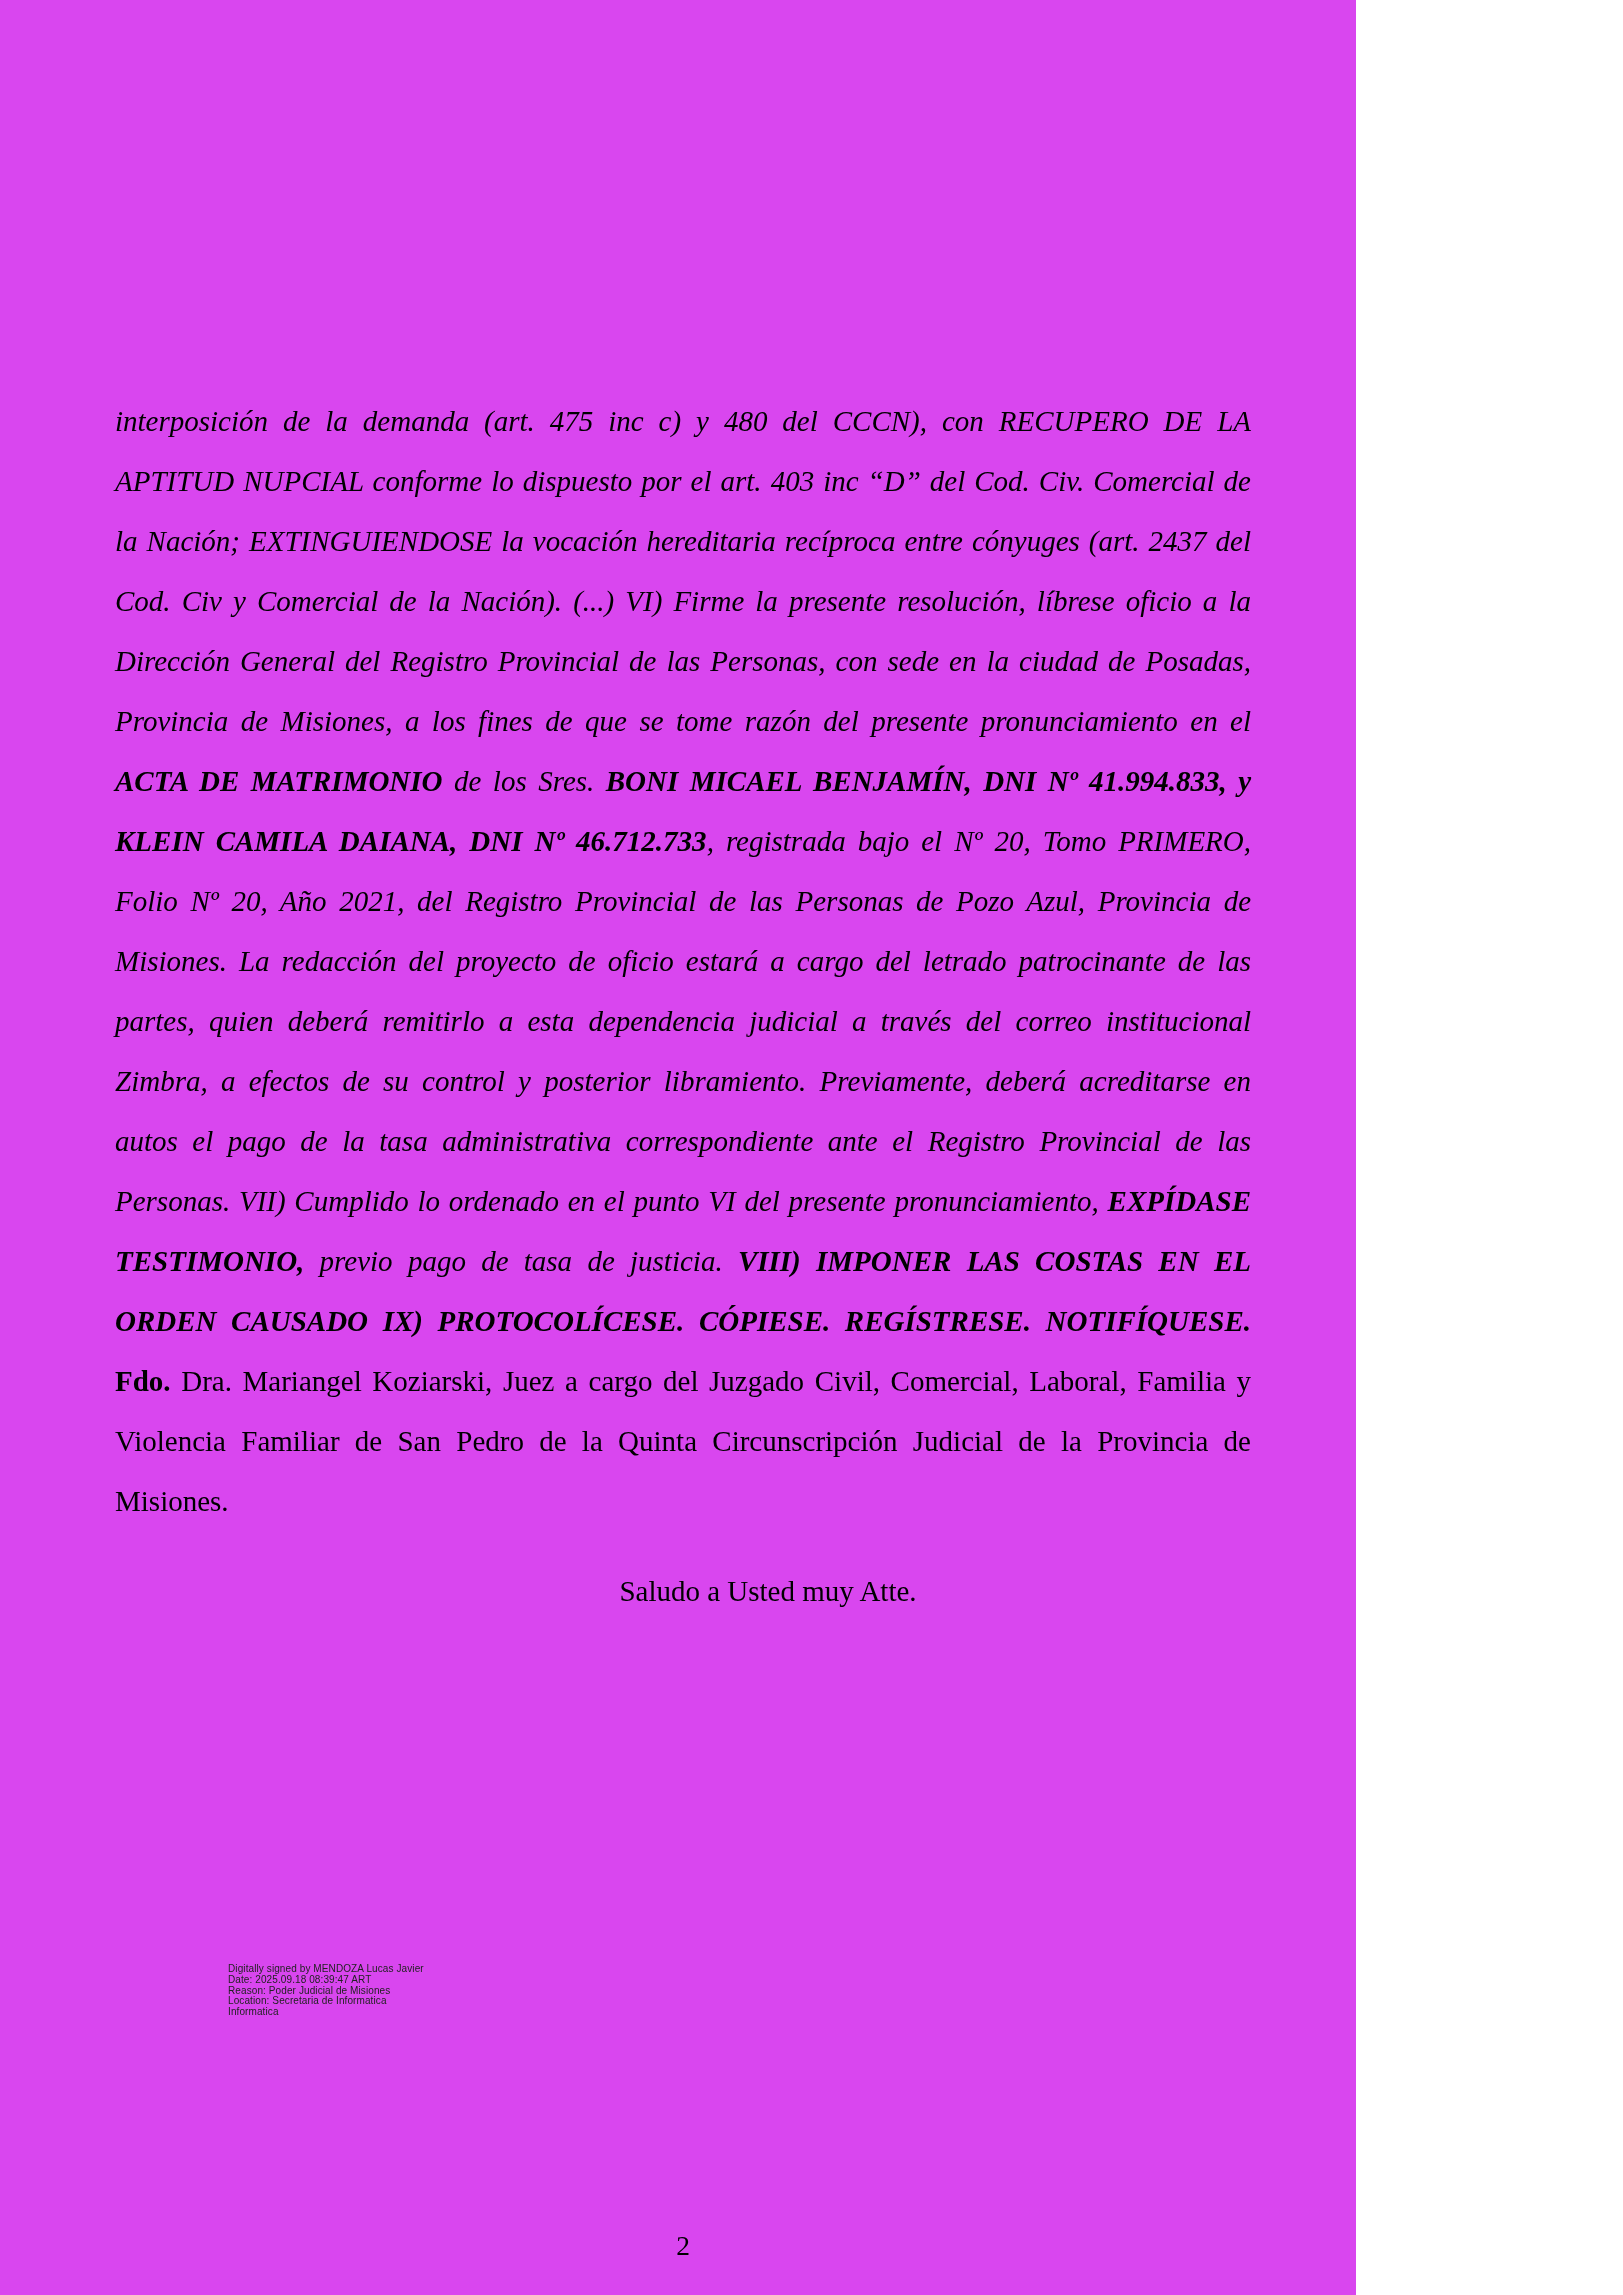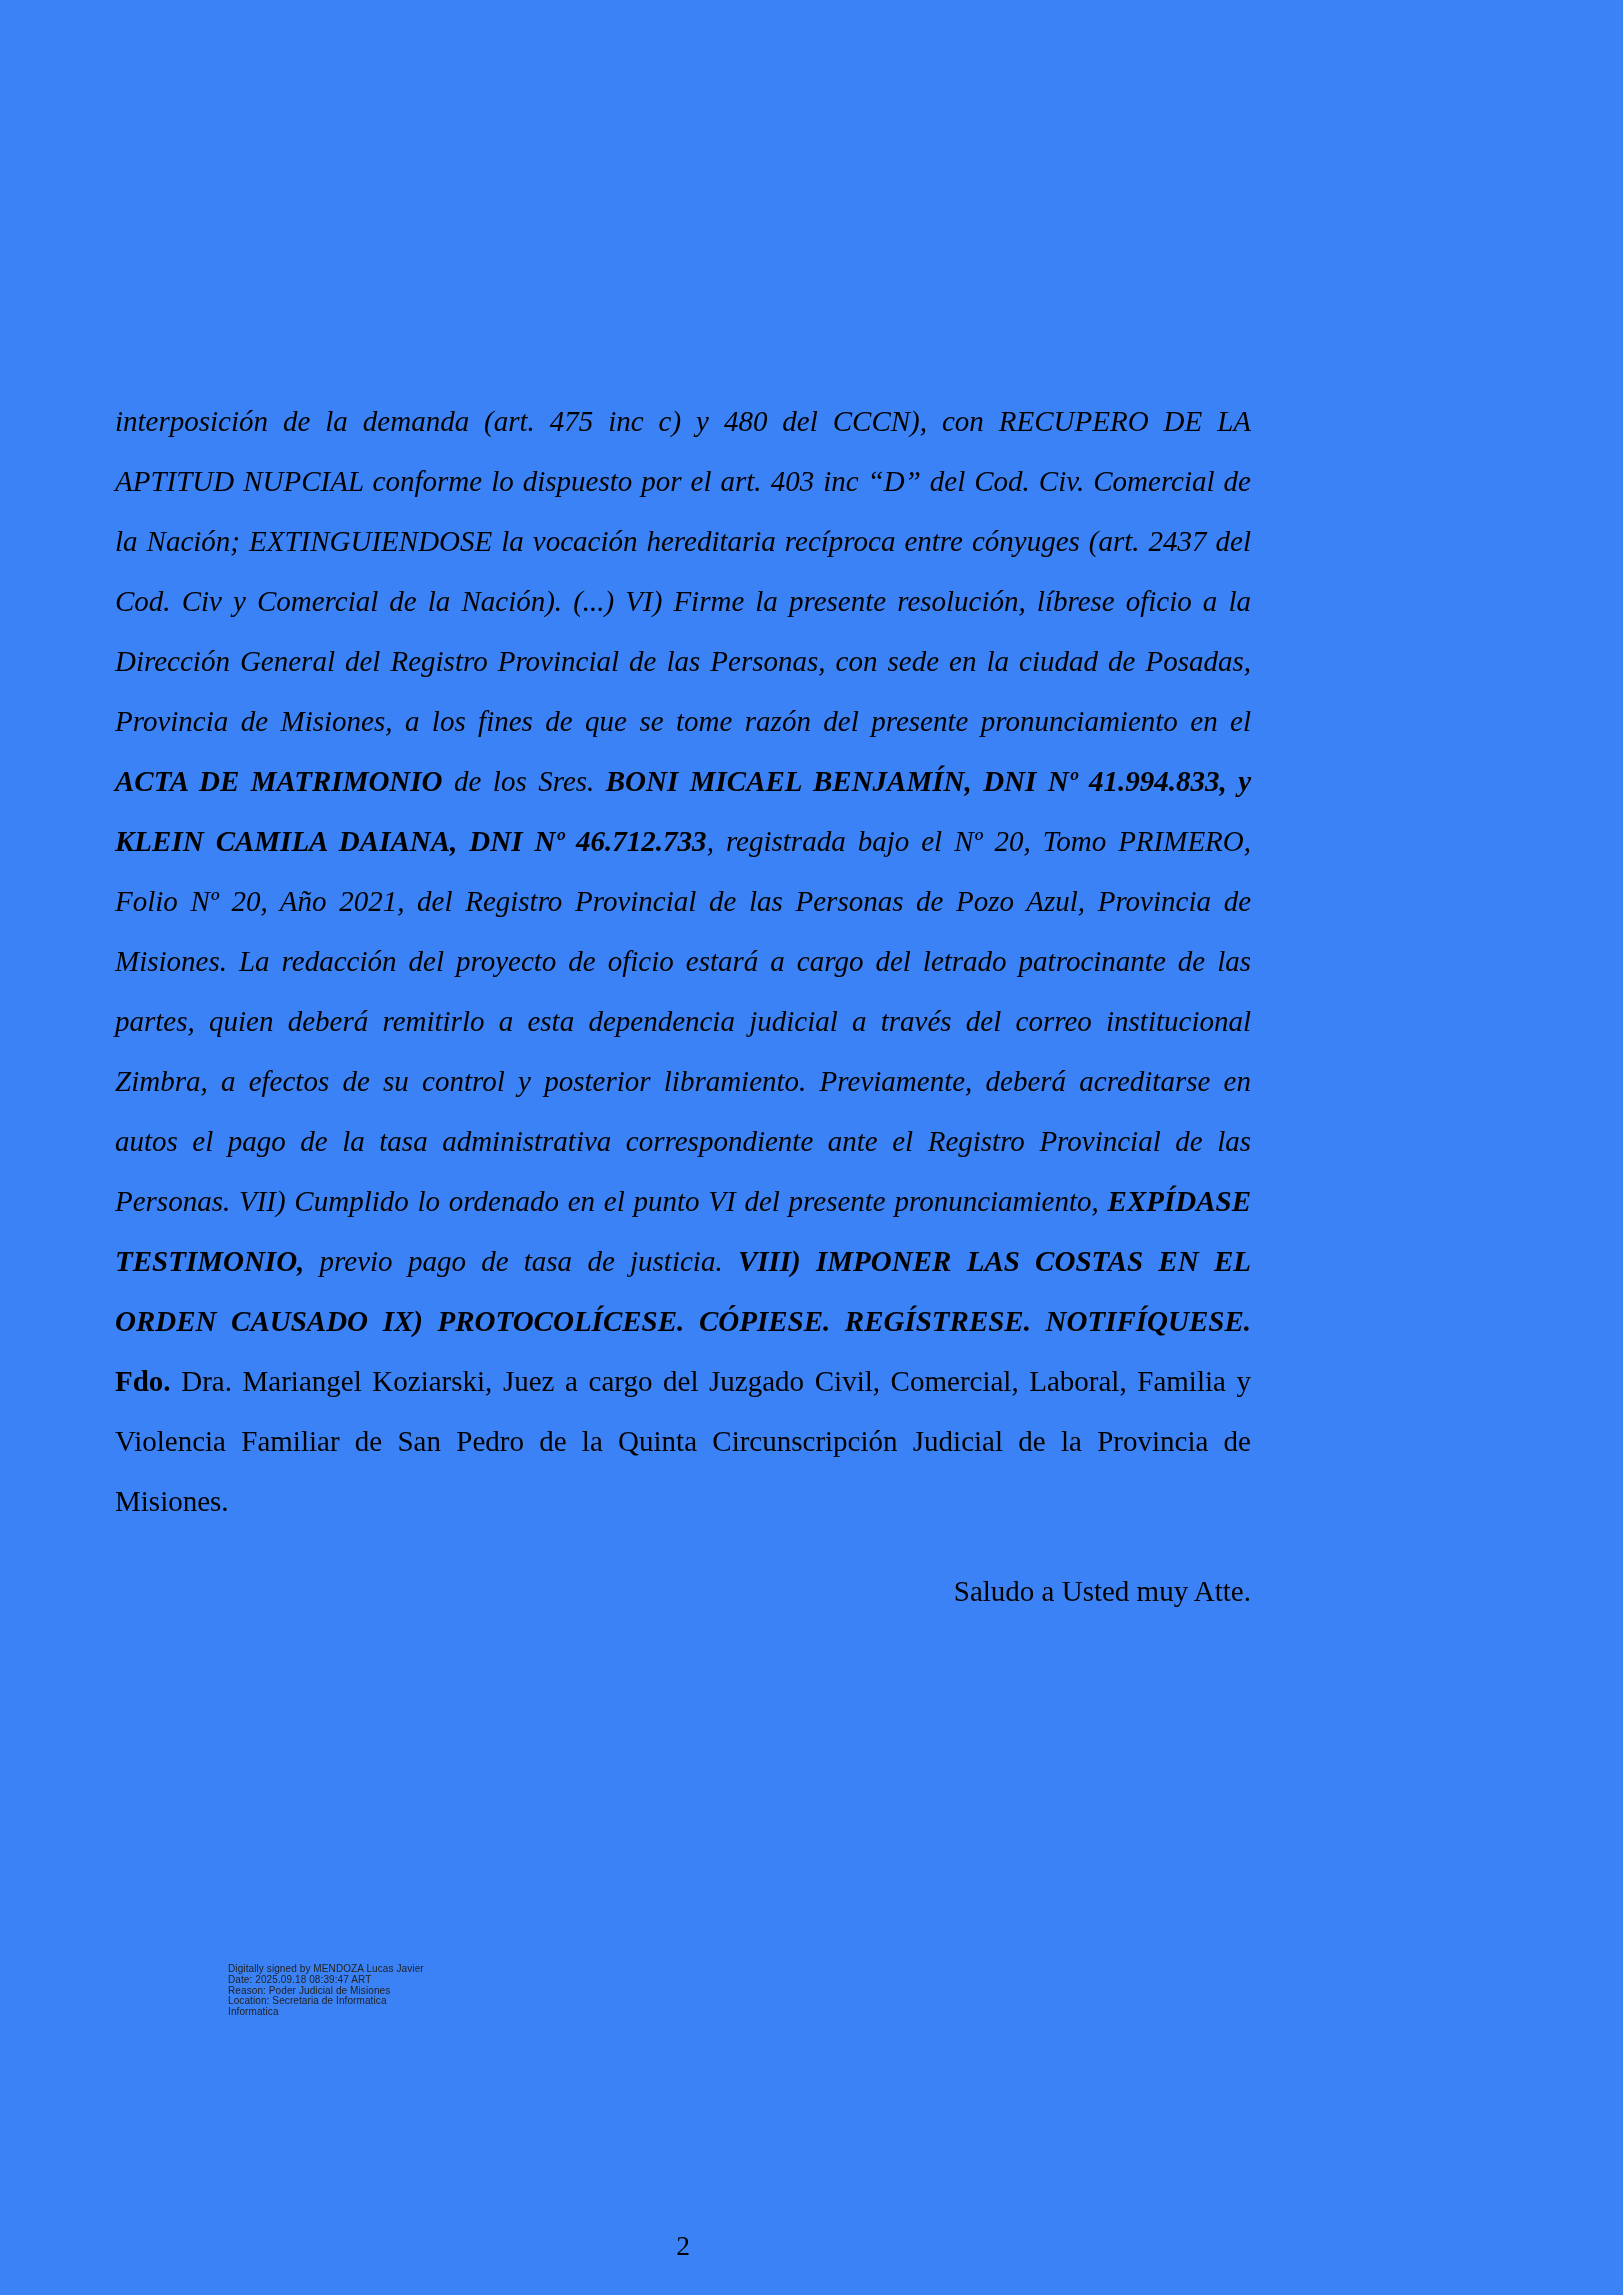--- a/index.html
+++ b/index.html
@@ -1,21 +1,21 @@
 <!DOCTYPE html>
 <html style="font-size:10.5px"><head>
 <meta charset="utf-8">
 <style>
   * { margin: 0; padding: 0; box-sizing: border-box; }
   html, body { background: #ffffff; }
   .page {
     position: relative;
-    width: 1623px;
+    width: 1356px;
     height: 2295px;
-    background: #3b82f6;
+    background: #d946ef;
     color: #000000;
     font-family: "Liberation Serif", serif;
     overflow: hidden;
   }
   .content {
     position: absolute;
     left: 115px;
     top: 391px;
     width: 1136px;
   }
@@ -30,21 +30,21 @@
   .run-bold-italic  { font-style: italic;  font-weight: 700; }
   .run-bold         { font-style: normal;  font-weight: 700; }
   .run-regular      { font-style: normal;  font-weight: 400; }
   .closing {
     margin-top: 30px;
     padding-left: 170px;
     font-size: 29px;
     line-height: 60px;
     font-style: normal;
     font-weight: 400;
-    text-align: right;
+    text-align: center;
   }
   .signature-block {
     position: absolute;
     left: 228px;
     top: 1964px;
     font-family: "Liberation Sans", sans-serif;
     font-size: 10px;
     line-height: 10.8px;
     color: #222222;
     letter-spacing: 0.1px;

